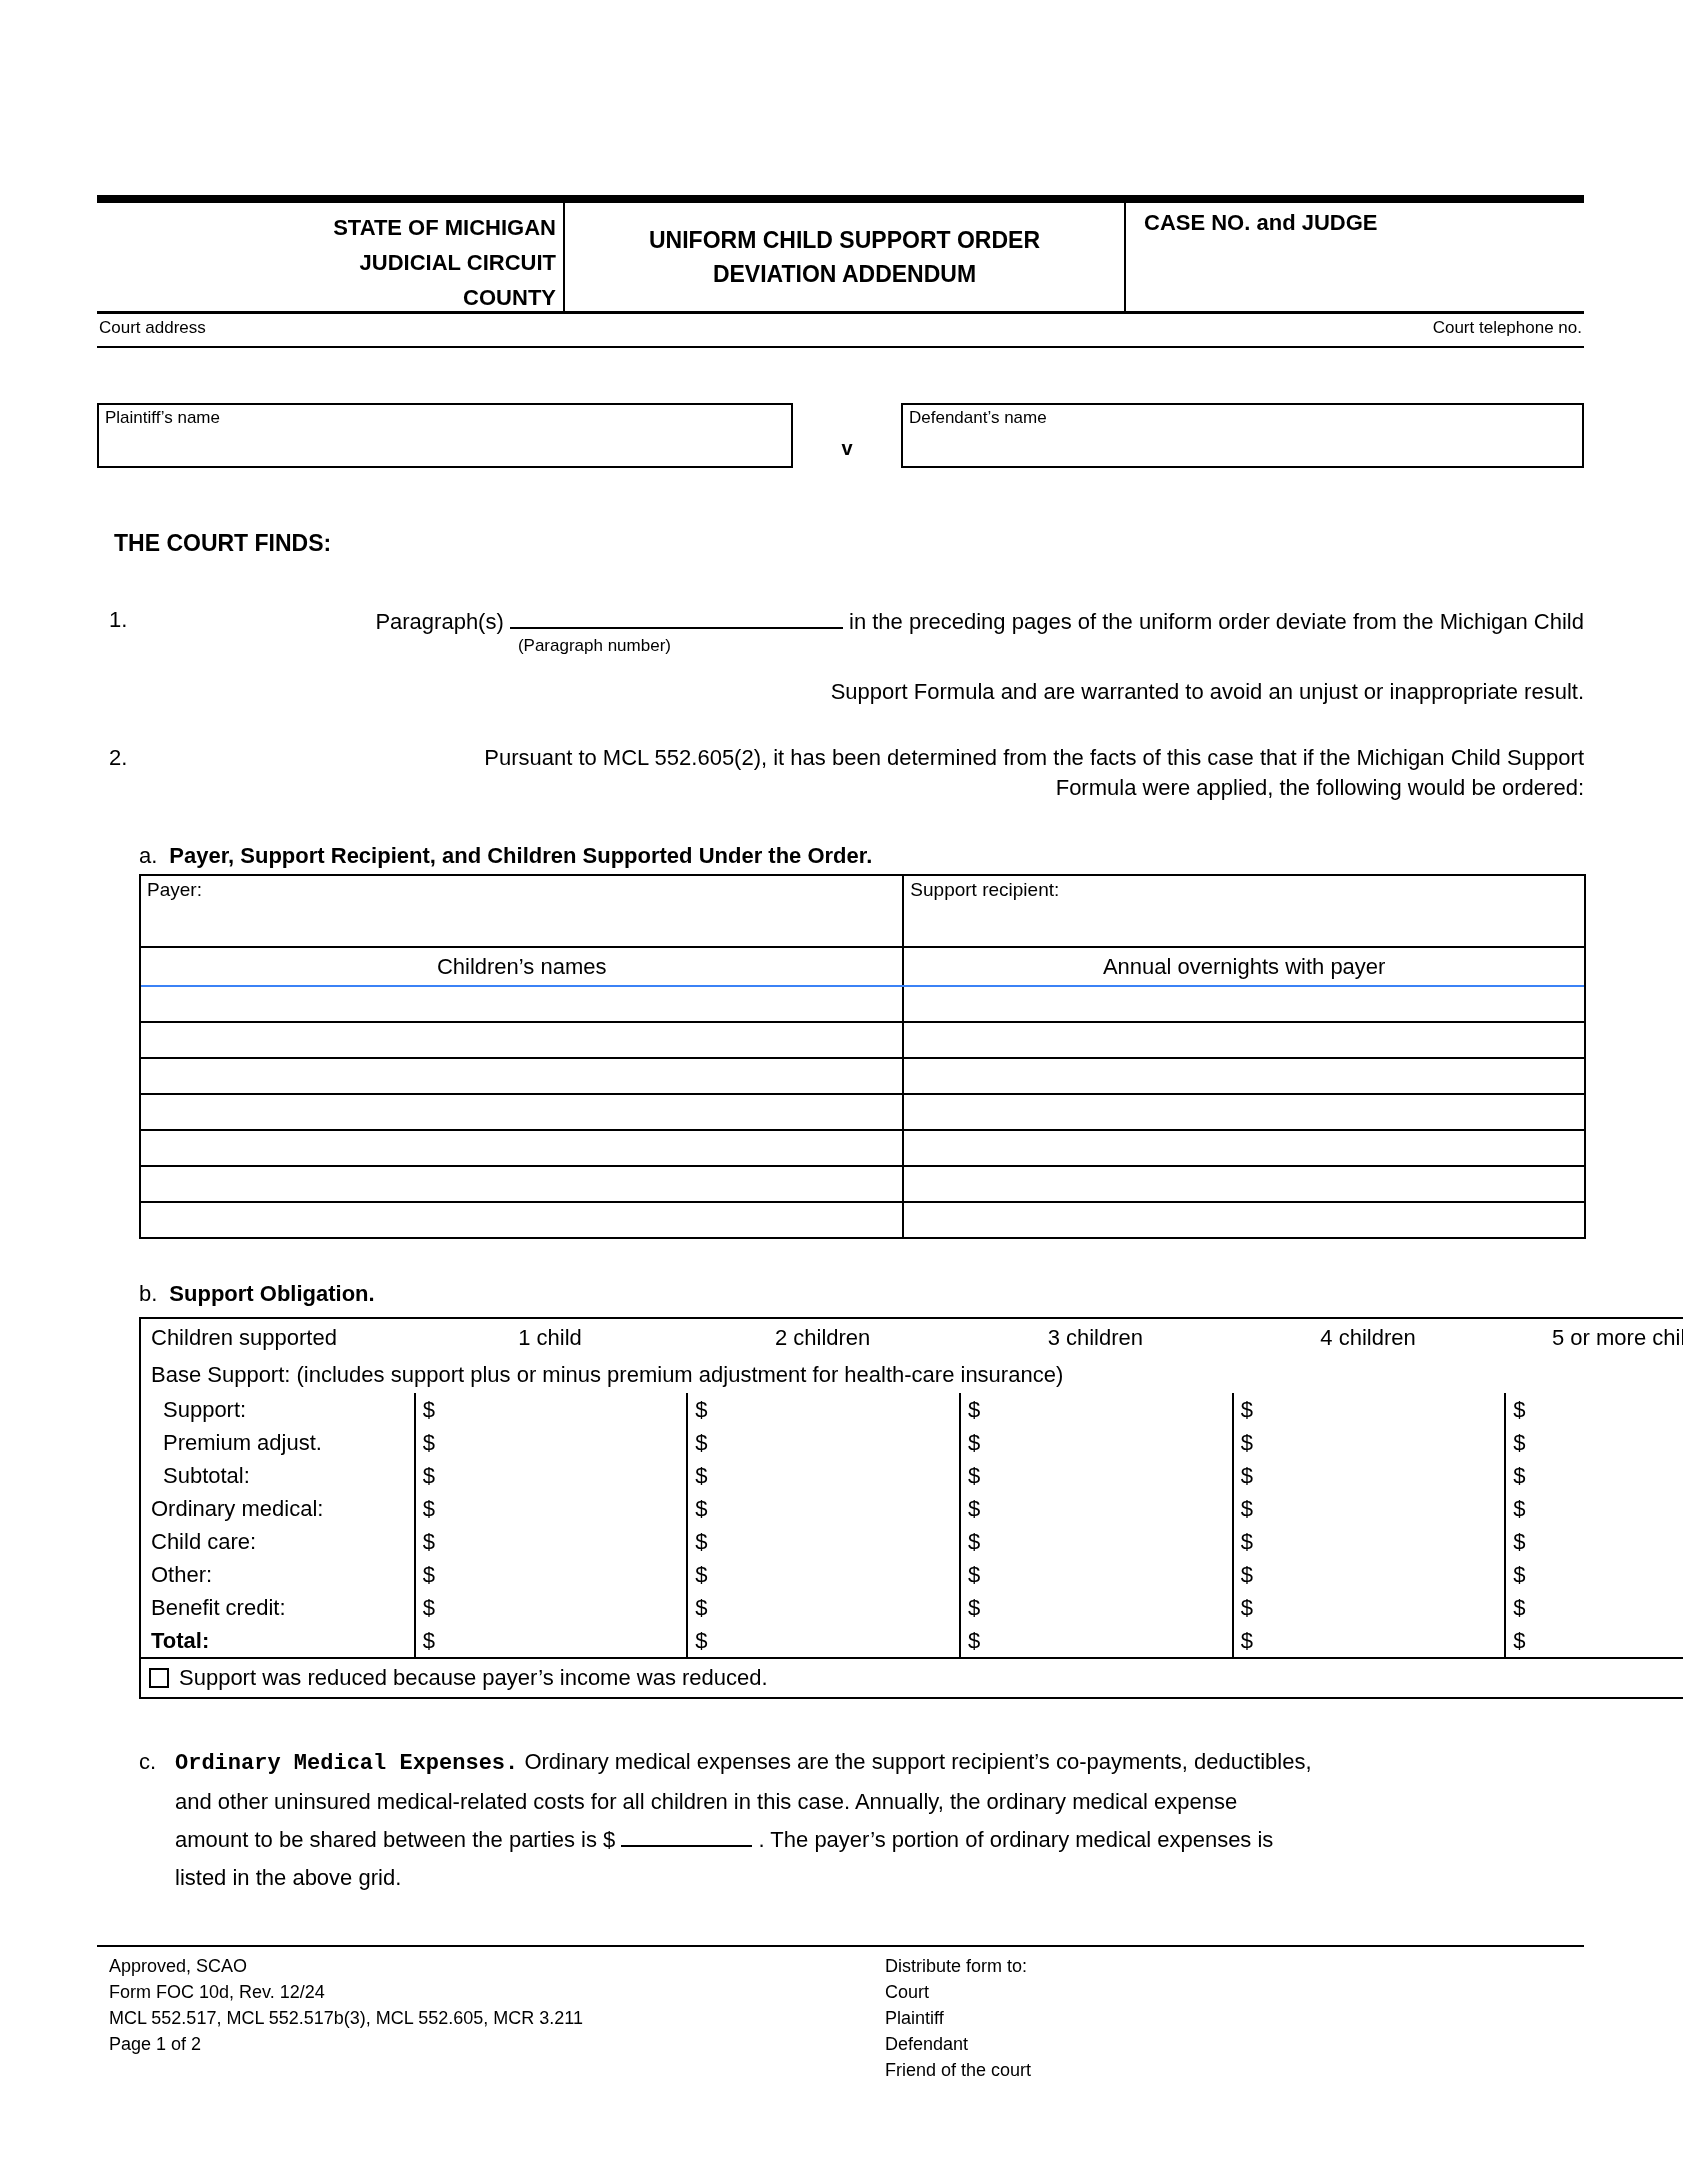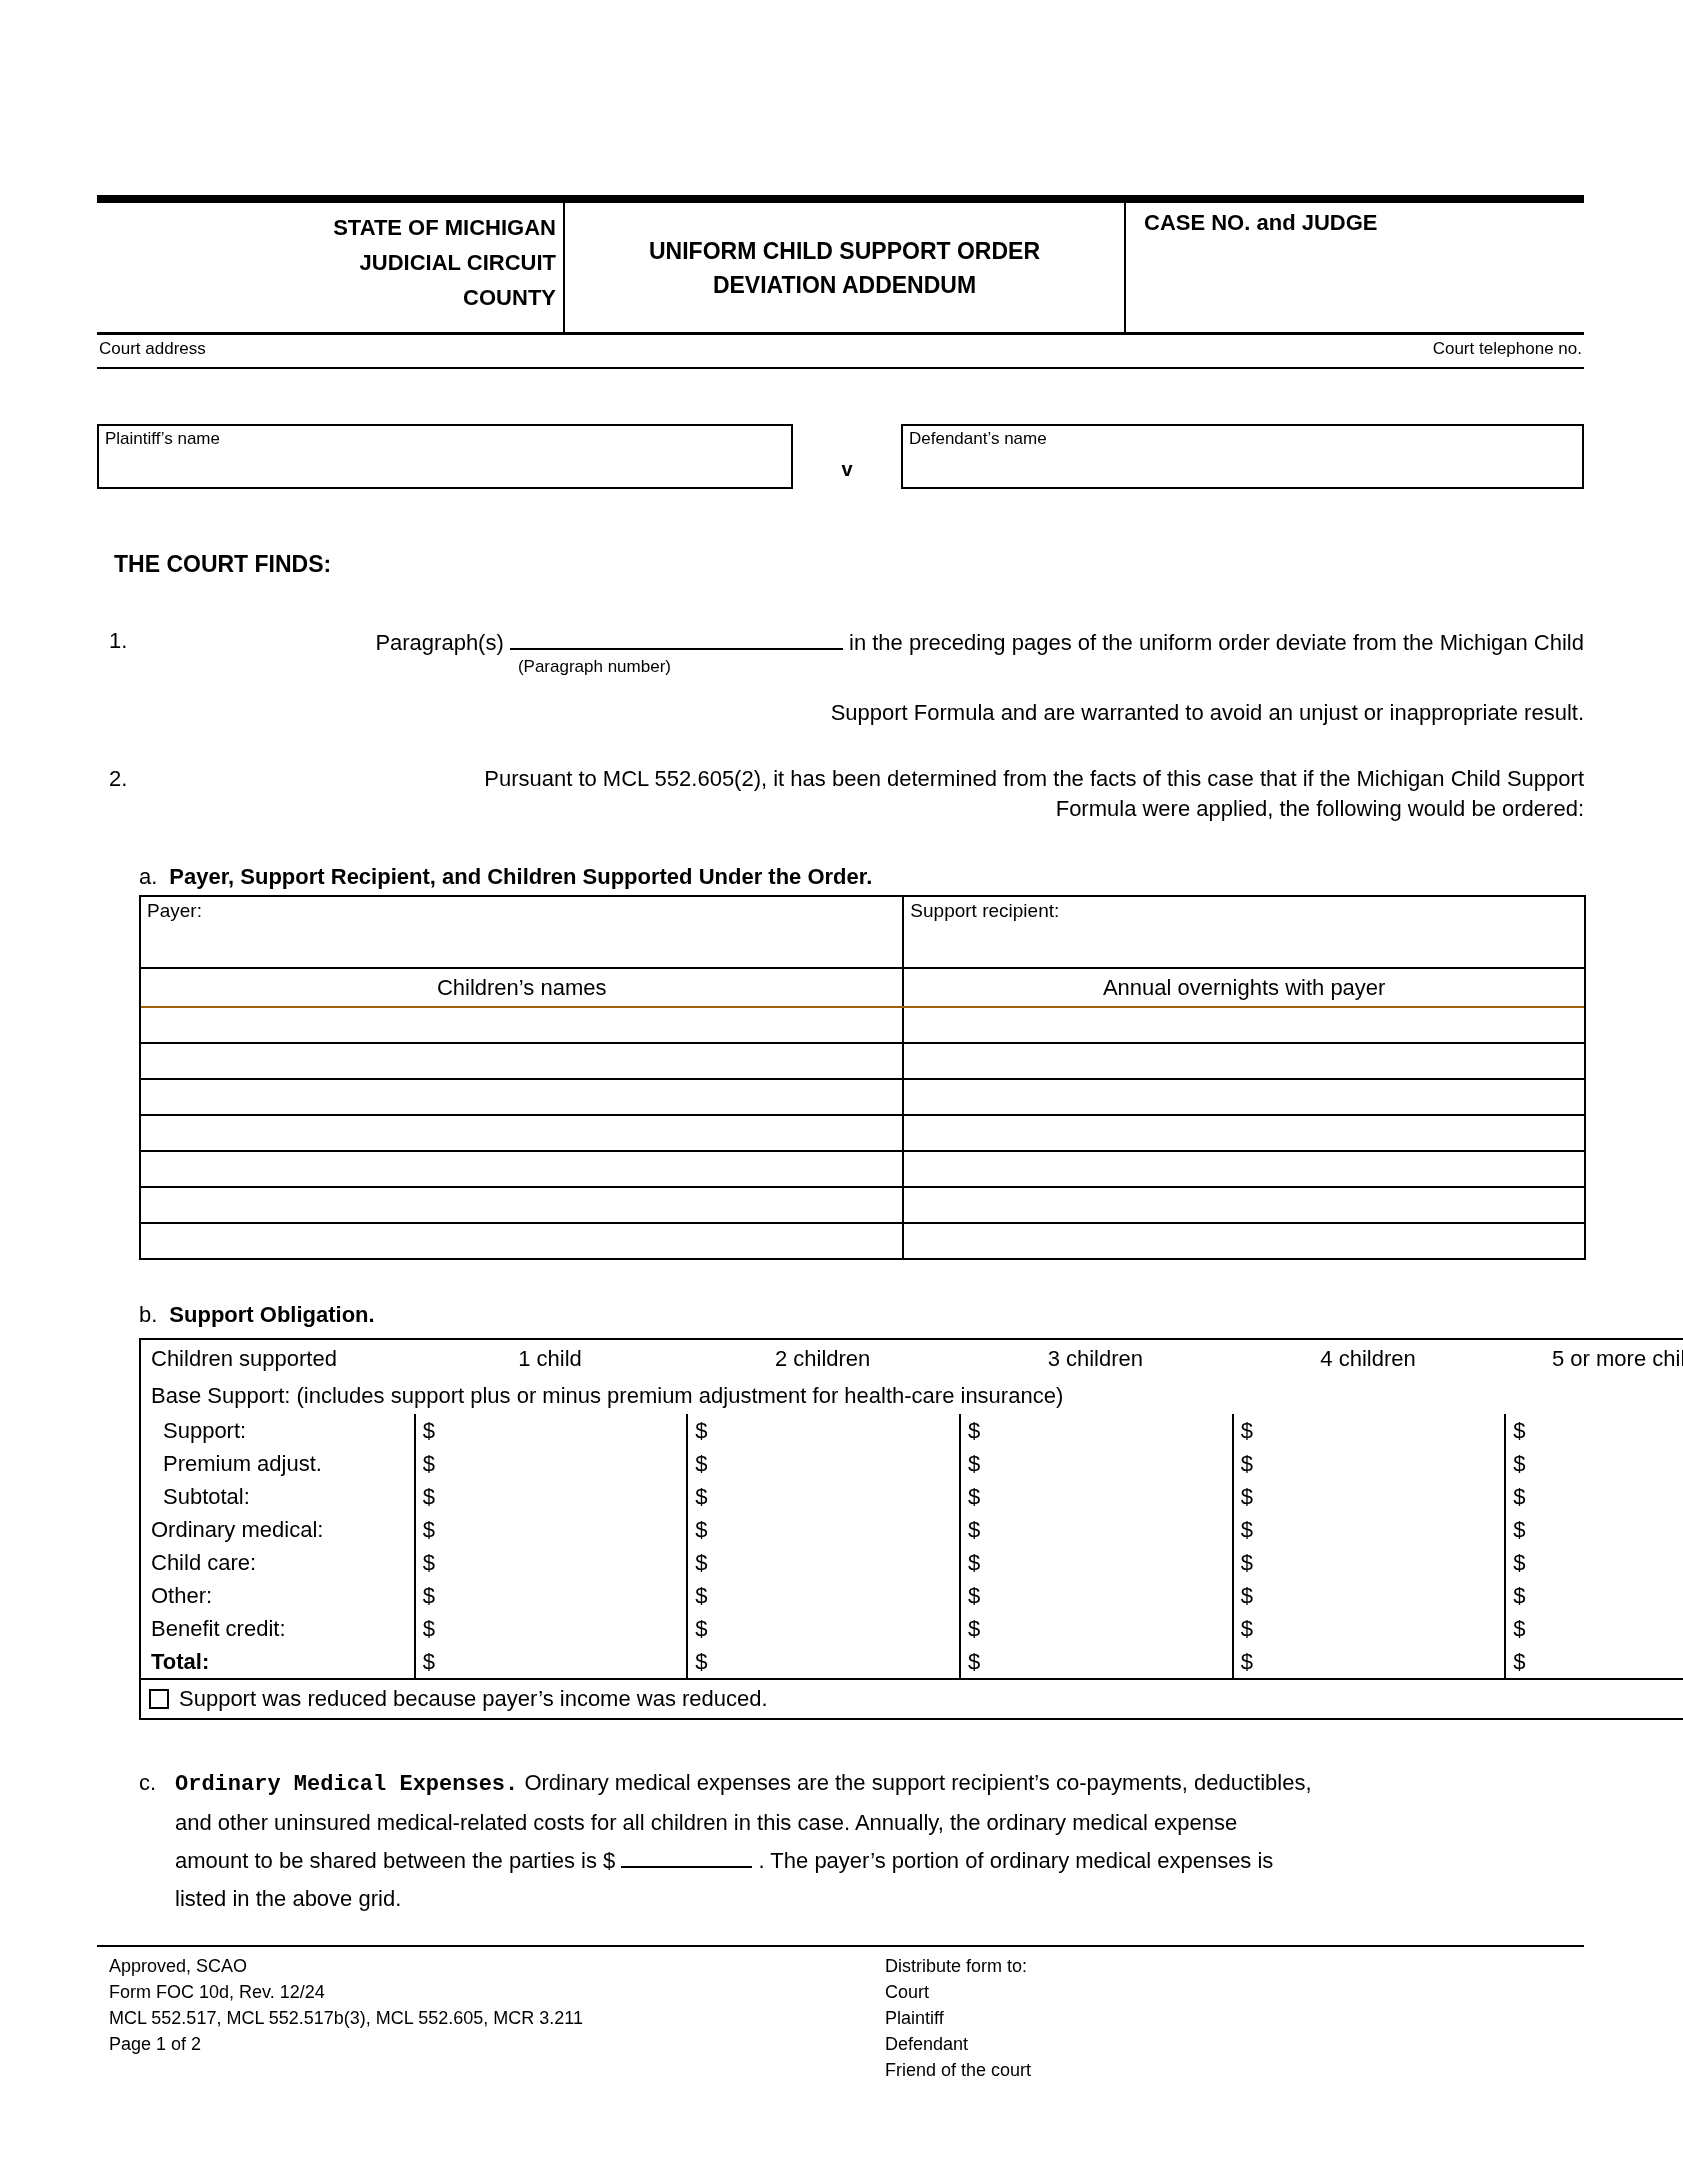--- a/index.html
+++ b/index.html
@@ -10,21 +10,21 @@
     -webkit-font-smoothing: antialiased;
   }
   .page {
     position: relative; width: 1683px; height: 2178px;
     box-sizing: border-box; padding: 195px 99px 0 97px; overflow: hidden;
   }
   .bold { font-weight: bold; font-family: Liberation Mono, monospace; }
 
   
   .form-header {
-    display: flex; box-sizing: border-box; height: 140px;
+    display: flex; box-sizing: border-box; height: 119px;
     border-top: 8px solid #000; border-bottom: 3px solid #000;
   }
   .fh-court {
     width: 466px; box-sizing: border-box; text-align: right;
     font-weight: bold; font-size: 22px; line-height: 35px; padding: 7px 7px 0 0;
   }
   .fh-title {
     width: 563px; box-sizing: border-box;
     border-left: 2px solid #000; border-right: 2px solid #000;
     display: flex; flex-direction: column; align-items: center; justify-content: center;
@@ -70,21 +70,21 @@
   .section-head .sec-title { font-weight: bold; }
   .sh-a { margin-top: 38px; }
   .sh-b { margin-top: 40px; }
 
   
   .table-a { margin: 3px 0 0 42px; width: 1447px; box-sizing: border-box; border: 2px solid #000; }
   .ta-c1 { width: 52.9%; box-sizing: border-box; border-right: 2px solid #000; }
   .ta-c2 { flex: 1; }
   .ta-row1 { display: flex; height: 70px; border-bottom: 2px solid #000; font-size: 19px; }
   .ta-row1 .ta-c1, .ta-row1 .ta-c2 { padding: 3px 6px; box-sizing: border-box; }
-  .ta-headrow { display: flex; height: 37px; border-bottom: 2px solid #a16207; font-size: 22px; }
+  .ta-headrow { display: flex; height: 37px; border-bottom: 2px solid #3b82f6; font-size: 22px; }
   .ta-headrow .ta-c1, .ta-headrow .ta-c2 { display: flex; align-items: center; justify-content: center; }
   .ta-empty { display: flex; height: 34px; border-bottom: 2px solid #000; }
   #ta-empty-rows .ta-empty:last-child { border-bottom: none; }
 
   
   .table-b { margin: 8px 0 0 42px; width: 1640px; box-sizing: border-box; border: 2px solid #000; font-size: 22px; }
   .tb-header { display: grid; grid-template-columns: repeat(6, 1fr); height: 38px; align-items: center; }
   .tb-header .lbl { padding-left: 10px; }
   .tb-header .col { text-align: center; }
   .tb-base { height: 36px; display: flex; align-items: center; padding-left: 10px; }

